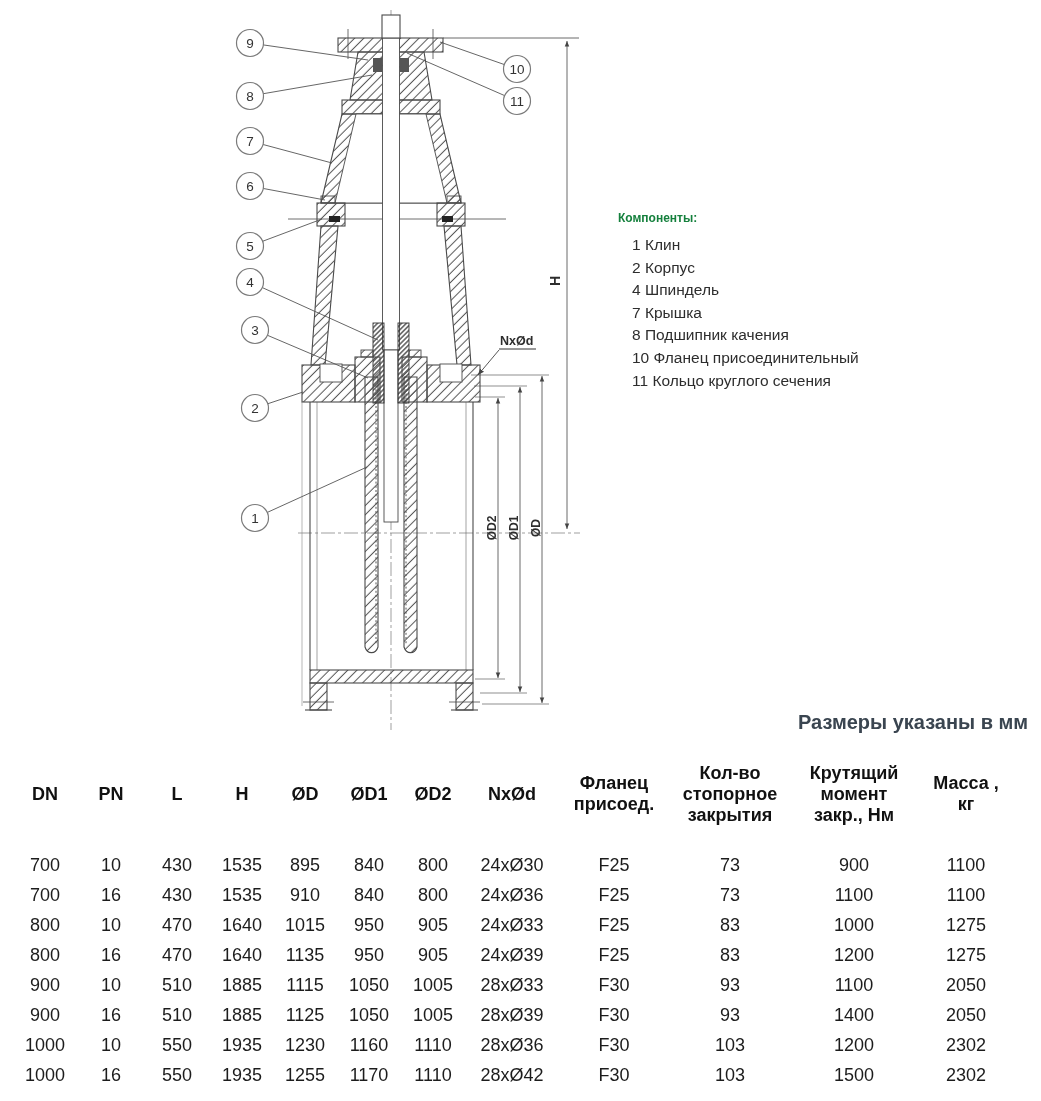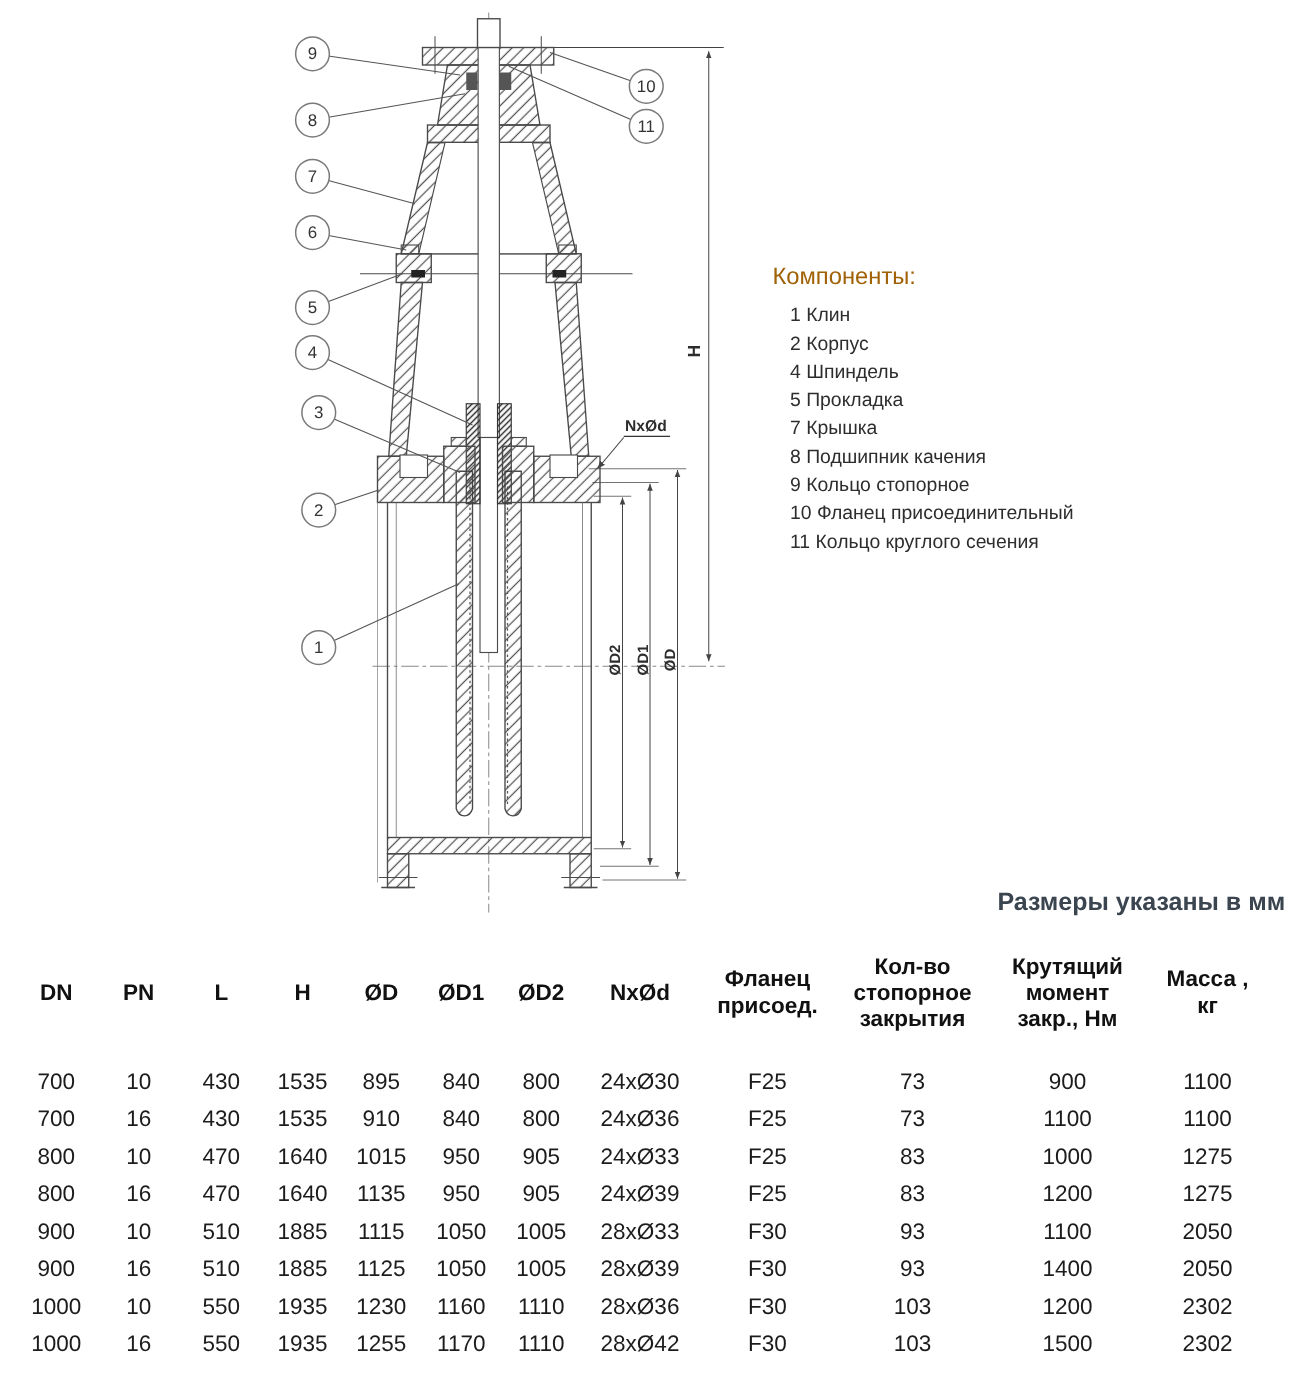--- a/index.html
+++ b/index.html
@@ -2,21 +2,21 @@
 <html><head>
 <meta charset="utf-8">
 <style>
   html,body{margin:0;padding:0;}
   body{
     width:1041px;height:1101px;position:relative;background:#fff;
     font-family:"Liberation Sans", sans-serif;color:#1c1c1c;overflow:hidden;
   }
   .drawing{position:absolute;left:228px;top:4px;width:362px;height:730px;}
   .components{position:absolute;left:612px;top:211px;width:400px;}
-  .components .title{font-size:19px;font-weight:normal;color:#a16207;padding-left:6px;margin:0 0 9px 0;}
+  .components .title{font-size:12px;font-weight:bold;color:#15803d;padding-left:6px;margin:0 0 9px 0;}
   .components .item{font-size:15.5px;color:#2d2d2d;line-height:22.6px;margin-left:20px;}
   .units-note{position:absolute;left:798px;top:711px;font-size:20px;font-weight:bold;color:#3a4550;}
   table.dim-table{position:absolute;left:12px;top:752px;width:1004px;border-collapse:collapse;table-layout:fixed;}
   table.dim-table th{
     font-size:18px;font-weight:bold;color:#111;text-align:center;vertical-align:middle;
     white-space:pre-line;line-height:21px;height:84px;padding:0;
   }
   table.dim-table td{font-size:18px;color:#1c1c1c;text-align:center;height:30px;padding:0;}
   table.dim-table tbody tr:first-child td{padding-top:14px;}
   svg text{font-family:"Liberation Sans", sans-serif;}
@@ -186,24 +186,22 @@
       </g>
     </g>
 </svg>
 
 <div class="components">
   <div class="title">Компоненты:</div>
   <div>
       <div class="item">1 Клин</div>
       <div class="item">2 Корпус</div>
       <div class="item">4 Шпиндель</div>
-      <div class="item">5 Прокладка</div>
       <div class="item">7 Крышка</div>
       <div class="item">8 Подшипник качения</div>
-      <div class="item">9 Кольцо стопорное</div>
       <div class="item">10 Фланец присоединительный</div>
       <div class="item">11 Кольцо круглого сечения</div>
     </div>
 </div>
 
 <div class="units-note">Размеры указаны в мм</div>
 
 <table class="dim-table">
   <colgroup>
     <col style="width:66px">

